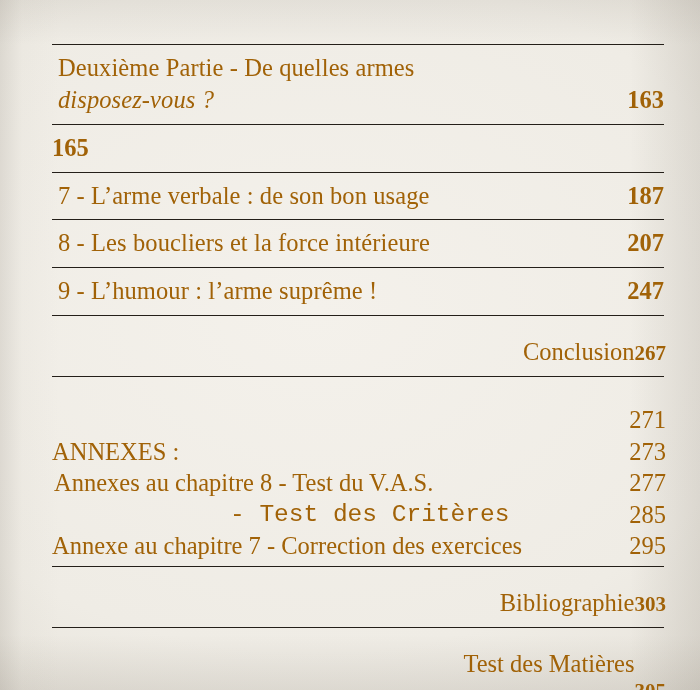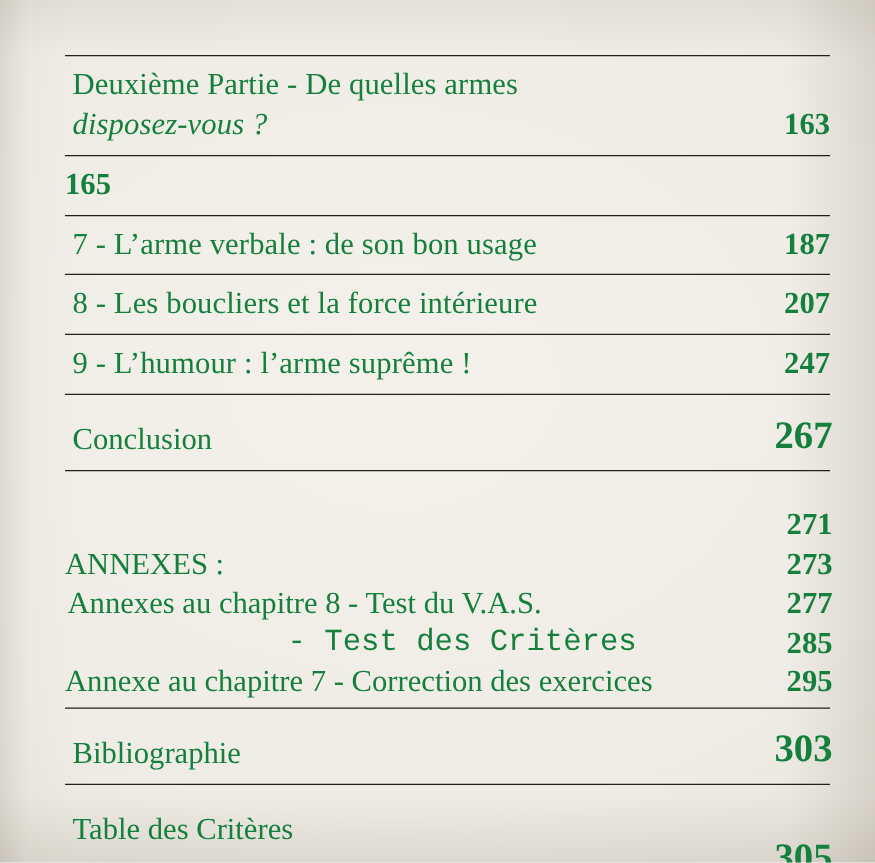--- a/index.html
+++ b/index.html
@@ -32,21 +32,21 @@
       linear-gradient(0deg, rgba(120,112,100,0.14) 0px, rgba(255,255,255,0.0) 55px),
       linear-gradient(180deg, rgba(120,112,100,0.10) 0px, rgba(255,255,255,0.0) 45px);
     pointer-events: none;
   }
 
   .toc {
     position: absolute;
     left: 52px;
     top: 44px;
     width: 614px;
-    color: #15803d;
+    color: #a16207;
   }
 
   .rule {
     border: 0;
     border-top: 1.4px solid #241f19;
     margin: 0;
     width: 612px;
   }
   .rule.short-top { width: 612px; }
 
@@ -93,40 +93,40 @@
     white-space: nowrap;
   }
   .annex-lines .ln.indent-0 { padding-left: 0px; }
   .annex-lines .ln.indent-1 { padding-left: 2px; }
   .annex-lines .ln.indent-2 { padding-left: 2px; }
   .annex-lines .ln.indent-3 { padding-left: 178px; font-family: Liberation Mono, monospace; }
   .annex-lines .ln.indent-4 { padding-left: 0px; }
 
   .annex-nums {
     font-size: 24.5px;
-    font-weight: bold;
+    font-weight: normal;
     line-height: 1.29;
     text-align: right;
     padding-top: 22px;
   }
   .annex-nums .nn { display: block; }
 
   .tail-entry {
     display: flex;
-    justify-content: space-between;
+    justify-content: flex-end;
     align-items: flex-end;
     padding: 8px 0 10px 0;
     min-height: 42px;
   }
   .tail-entry .label {
     font-size: 24.5px;
     padding-left: 6px;
   }
   .tail-entry .page-no {
-    font-size: 31px;
+    font-size: 21px;
     font-weight: bold;
     font-family: Liberation Serif, serif;
   }
   .tail-entry.last {
     padding-bottom: 2px;
   }
   .tail-entry.last .page-no {
     position: relative;
     top: 26px;
   }
@@ -203,17 +203,17 @@
   <hr class="rule">
 
   <div class="tail-entry">
     <div class="label">Bibliographie</div>
     <div class="page-no">303</div>
   </div>
 
   <hr class="rule">
 
   <div class="tail-entry last">
-    <div class="label">Table des Critères</div>
+    <div class="label">Test des Matières</div>
     <div class="page-no">305</div>
   </div>
 
 </div>
 
 </body></html>

